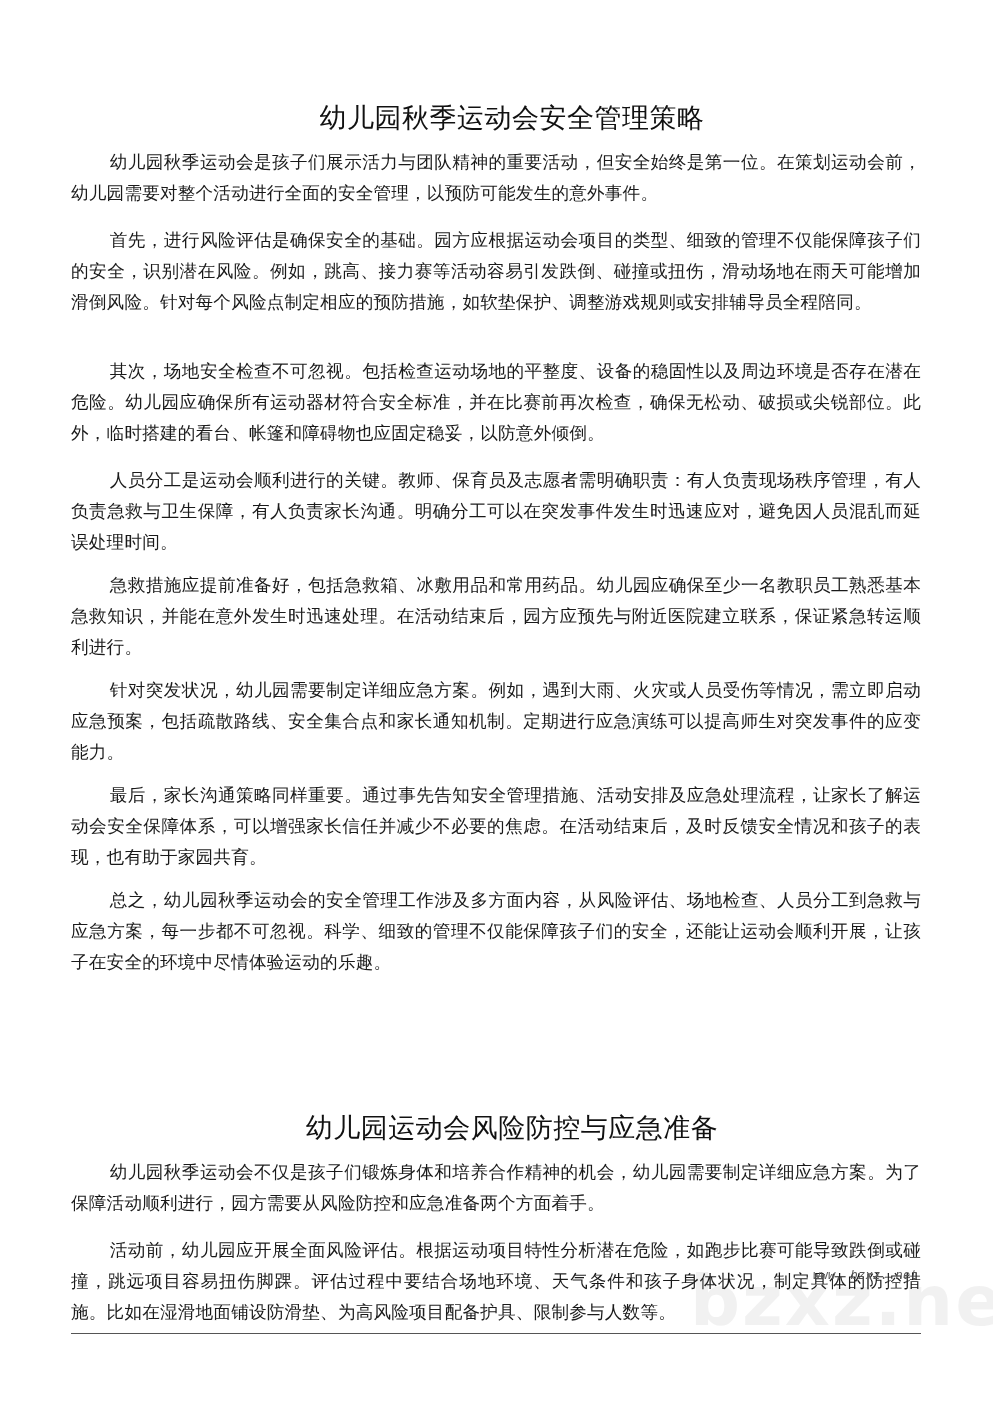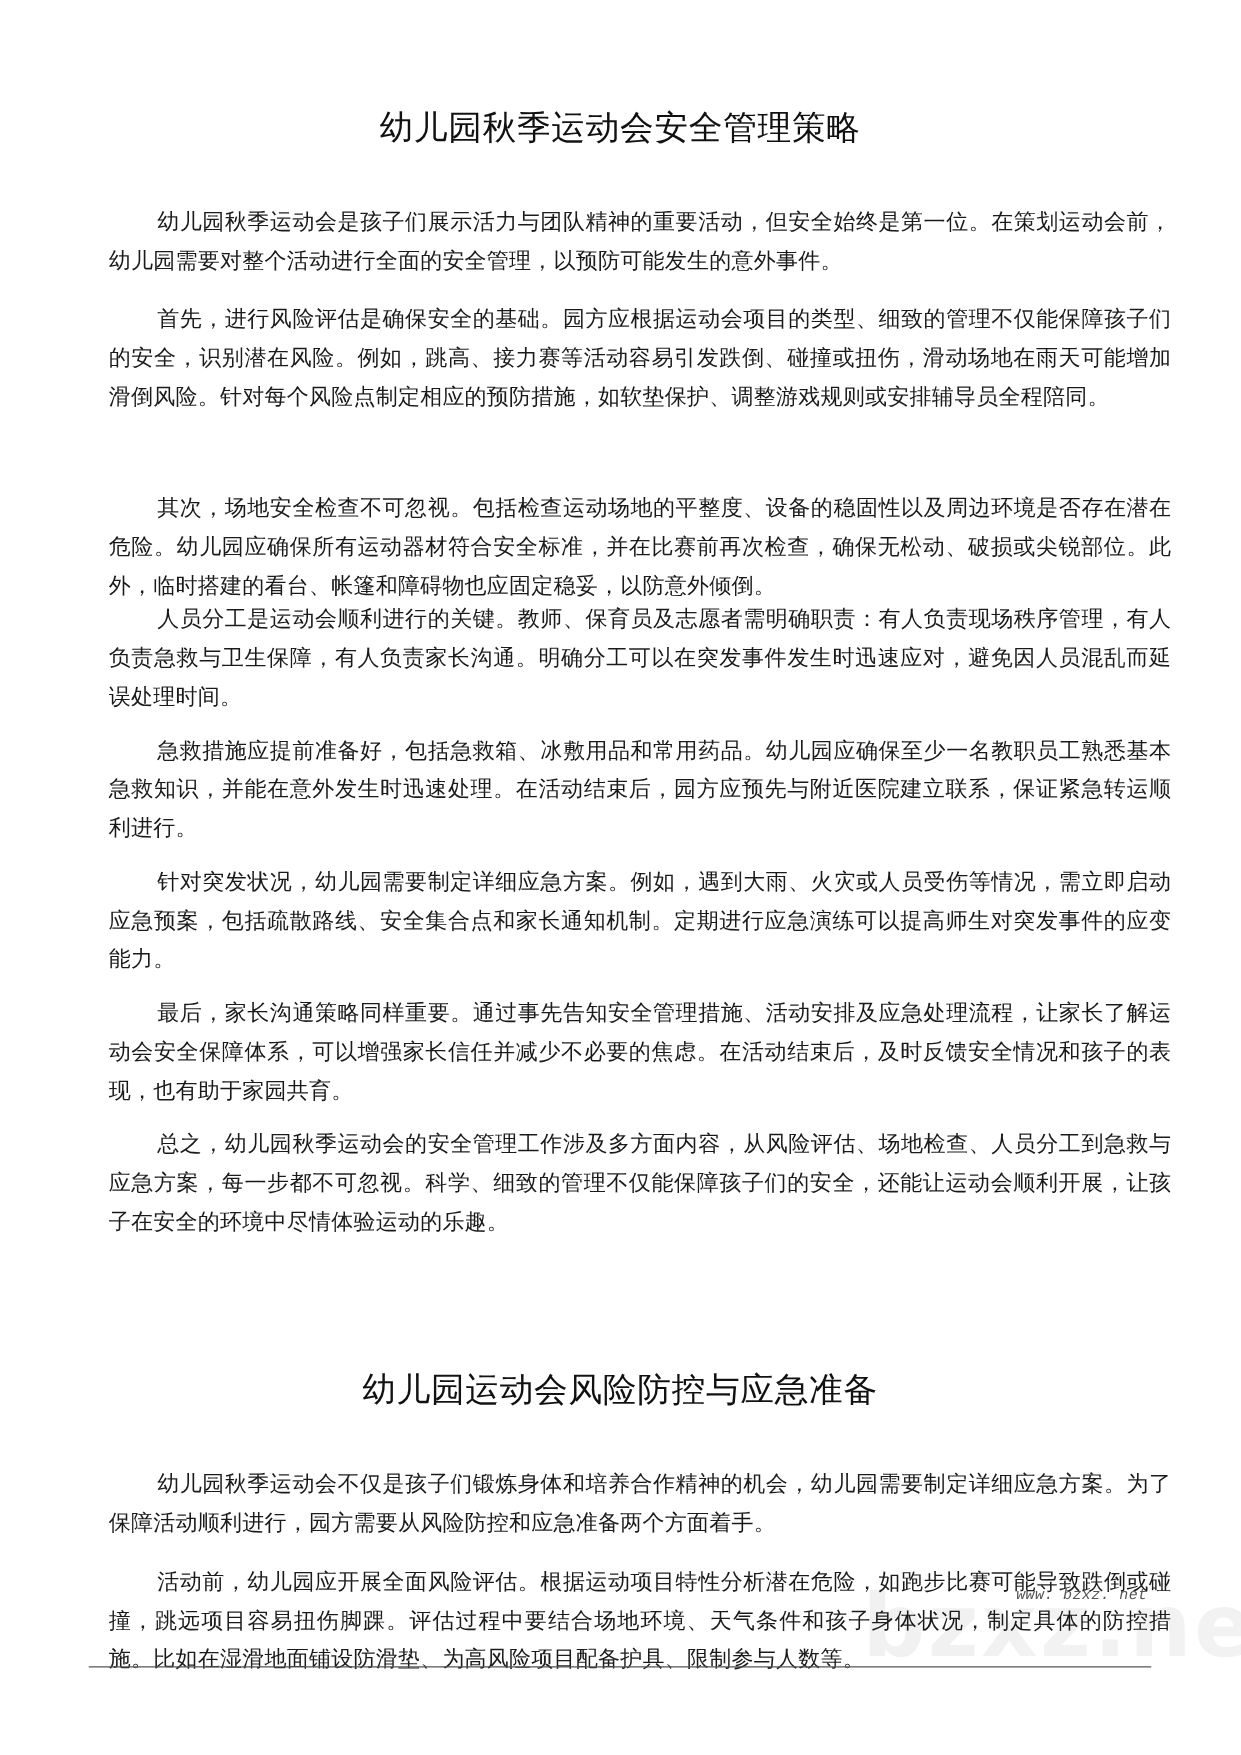--- a/index.html
+++ b/index.html
@@ -20,27 +20,27 @@
       left: 71px;
       top: 0;
       width: 850px;
     }
     .title {
       text-align: center;
       font-family: Liberation Mono, monospace;
       font-size: 27px;
       font-weight: normal;
       letter-spacing: 0.5px;
-      margin: 0;
+      margin: 16px;
       color: #111;
     }
     .title-1 { position: absolute; top: 84px; left: 0; width: 850px; }
     .title-2 { position: absolute; top: 1094px; left: 0; width: 850px; text-align: center; }
     .para {
-      margin: 16px;
+      margin: 0;
       font-size: 17.6px;
       line-height: 31px;
       text-indent: 2.2em;
       text-align: justify;
       letter-spacing: 0.2px;
       position: absolute;
       left: 0;
       width: 850px;
     }
     .footer-rule {
@@ -77,21 +77,21 @@
 </head>
 <body>
 
 <div class="watermark">bzxz.net</div>
 
 <div class="page">
   <section>
     <h1 class="title title-1">幼儿园秋季运动会安全管理策略</h1>
     <p class="para" style="top:147px">幼儿园秋季运动会是孩子们展示活力与团队精神的重要活动，但安全始终是第一位。在策划运动会前，幼儿园需要对整个活动进行全面的安全管理，以预防可能发生的意外事件。</p>
     <p class="para" style="top:225px">首先，进行风险评估是确保安全的基础。园方应根据运动会项目的类型、细致的管理不仅能保障孩子们的安全，识别潜在风险。例如，跳高、接力赛等活动容易引发跌倒、碰撞或扭伤，滑动场地在雨天可能增加滑倒风险。针对每个风险点制定相应的预防措施，如软垫保护、调整游戏规则或安排辅导员全程陪同。</p>
-    <p class="para" style="top:376px">其次，场地安全检查不可忽视。包括检查运动场地的平整度、设备的稳固性以及周边环境是否存在潜在危险。幼儿园应确保所有运动器材符合安全标准，并在比赛前再次检查，确保无松动、破损或尖锐部位。此外，临时搭建的看台、帐篷和障碍物也应固定稳妥，以防意外倾倒。</p>
+    <p class="para" style="top:356px">其次，场地安全检查不可忽视。包括检查运动场地的平整度、设备的稳固性以及周边环境是否存在潜在危险。幼儿园应确保所有运动器材符合安全标准，并在比赛前再次检查，确保无松动、破损或尖锐部位。此外，临时搭建的看台、帐篷和障碍物也应固定稳妥，以防意外倾倒。</p>
     <p class="para" style="top:465px">人员分工是运动会顺利进行的关键。教师、保育员及志愿者需明确职责：有人负责现场秩序管理，有人负责急救与卫生保障，有人负责家长沟通。明确分工可以在突发事件发生时迅速应对，避免因人员混乱而延误处理时间。</p>
     <p class="para" style="top:570px">急救措施应提前准备好，包括急救箱、冰敷用品和常用药品。幼儿园应确保至少一名教职员工熟悉基本急救知识，并能在意外发生时迅速处理。在活动结束后，园方应预先与附近医院建立联系，保证紧急转运顺利进行。</p>
     <p class="para" style="top:675px">针对突发状况，幼儿园需要制定详细应急方案。例如，遇到大雨、火灾或人员受伤等情况，需立即启动应急预案，包括疏散路线、安全集合点和家长通知机制。定期进行应急演练可以提高师生对突发事件的应变能力。</p>
     <p class="para" style="top:780px">最后，家长沟通策略同样重要。通过事先告知安全管理措施、活动安排及应急处理流程，让家长了解运动会安全保障体系，可以增强家长信任并减少不必要的焦虑。在活动结束后，及时反馈安全情况和孩子的表现，也有助于家园共育。</p>
     <p class="para" style="top:885px">总之，幼儿园秋季运动会的安全管理工作涉及多方面内容，从风险评估、场地检查、人员分工到急救与应急方案，每一步都不可忽视。科学、细致的管理不仅能保障孩子们的安全，还能让运动会顺利开展，让孩子在安全的环境中尽情体验运动的乐趣。</p>
   </section>
 
   <section>
     <h1 class="title title-2">幼儿园运动会风险防控与应急准备</h1>
     <p class="para" style="top:1157px">幼儿园秋季运动会不仅是孩子们锻炼身体和培养合作精神的机会，幼儿园需要制定详细应急方案。为了保障活动顺利进行，园方需要从风险防控和应急准备两个方面着手。</p>

